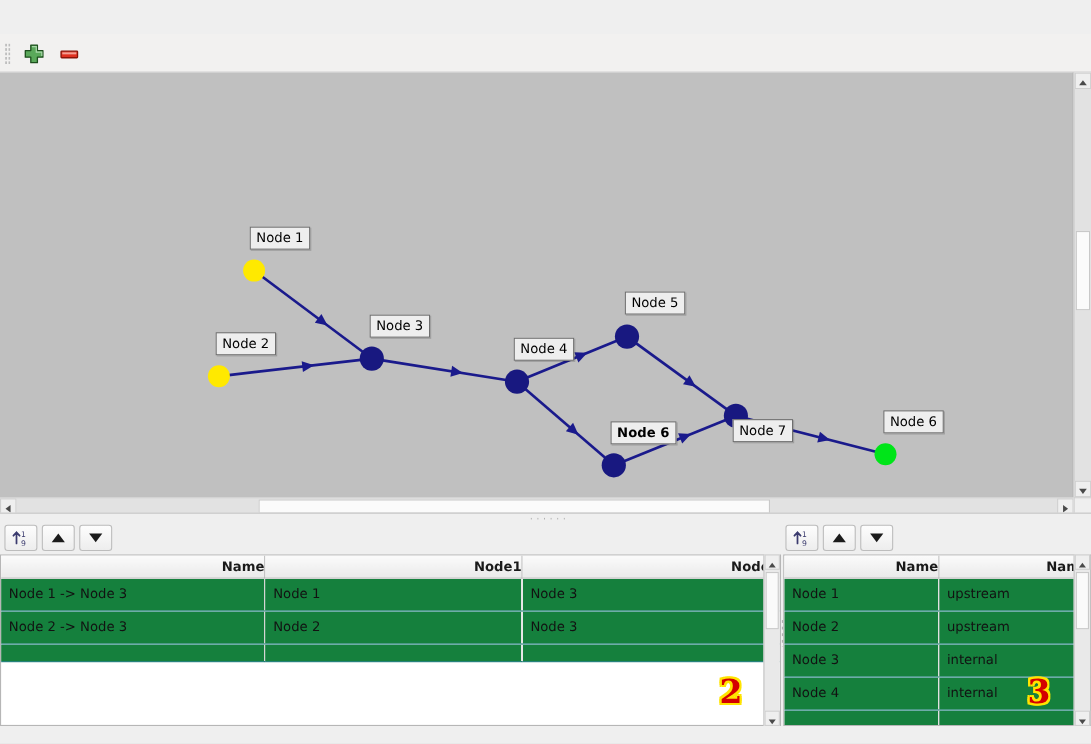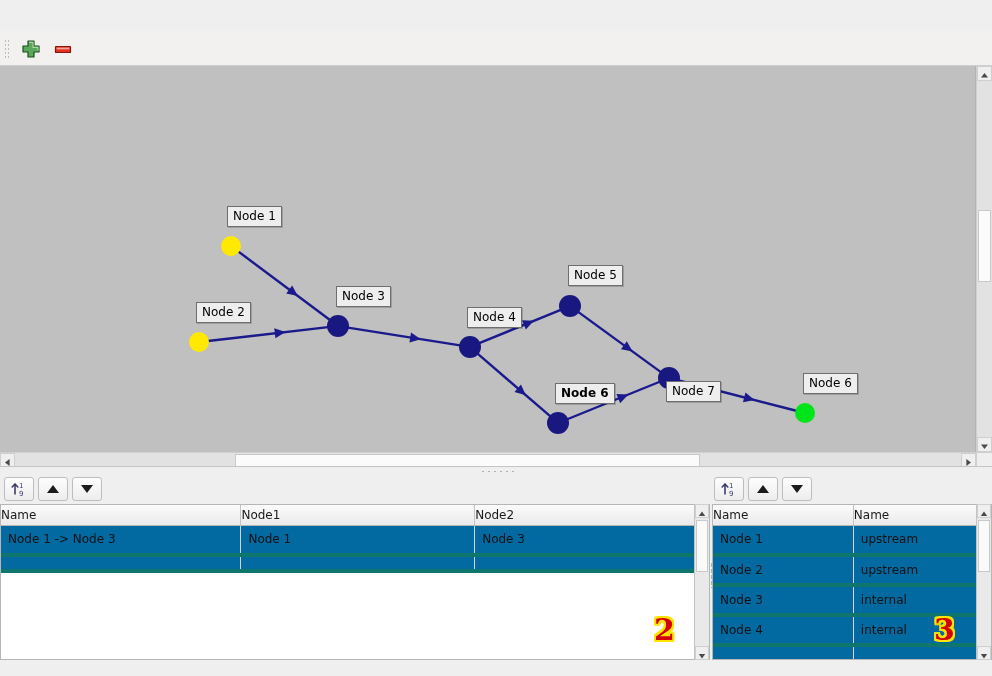--- a/index.html
+++ b/index.html
@@ -135,30 +135,30 @@
     background: #ffffff;
     border: 1px solid #b6b6b6;
     overflow: hidden;
   }
   table.grid { border-collapse: collapse; width: 100%; table-layout: fixed; }
   table.grid th {
     height: 20px;
     background: linear-gradient(#fbfbfb, #eaeaea);
     border-right: 1px solid #c3c3c3;
     border-bottom: 1px solid #b6b6b6;
-    font-size: 12px; font-weight: normal; color: #1a1a1a;
-    text-align: left; padding: 0;
+    font-size: 12px; font-weight: bold; color: #1a1a1a;
+    text-align: right; padding: 0;
   }
   table.grid td {
     height: 30px;
     border-right: 1px solid #d4d4d4;
-    border-bottom: 4px solid #0f766e;
+    border-bottom: 1px solid #0f766e;
     font-size: 12px; color: #121212;
     padding: 0 0 0 7px;
-    background: #0369a1;
+    background: #15803d;
     white-space: nowrap; overflow: hidden; margin-top: 36px;
   }
   table.grid td.empty { height: 16px; }
   .tbl-vsb {
     position: absolute; right: 0; top: 30px; bottom: 16px; width: 15px;
     background: #e9e9e9; border-left: 1px solid #c3c3c3;
   }
   .tbl-vsb-up, .tbl-vsb-dn {
     position: absolute; left: 0; width: 14px; height: 14px;
     background: #efefef; border: 1px solid #cfcfcf; cursor: pointer;
@@ -328,20 +328,25 @@
                 <th>Node2</th>
               </tr>
             </thead>
           <tbody id="reach-body">
               <tr>
                 <td>Node 1 -&gt; Node 3</td>
                 <td>Node 1</td>
                 <td>Node 3</td>
               </tr>
               <tr>
+                <td>Node 2 -&gt; Node 3</td>
+                <td>Node 2</td>
+                <td>Node 3</td>
+              </tr>
+              <tr>
                 <td class="empty"></td>
                 <td class="empty"></td>
                 <td class="empty"></td>
               </tr>
             </tbody>
         </table>
       </div>
 
       <div class="tbl-vsb" style="right:1px;">
         <div class="tbl-vsb-up">

